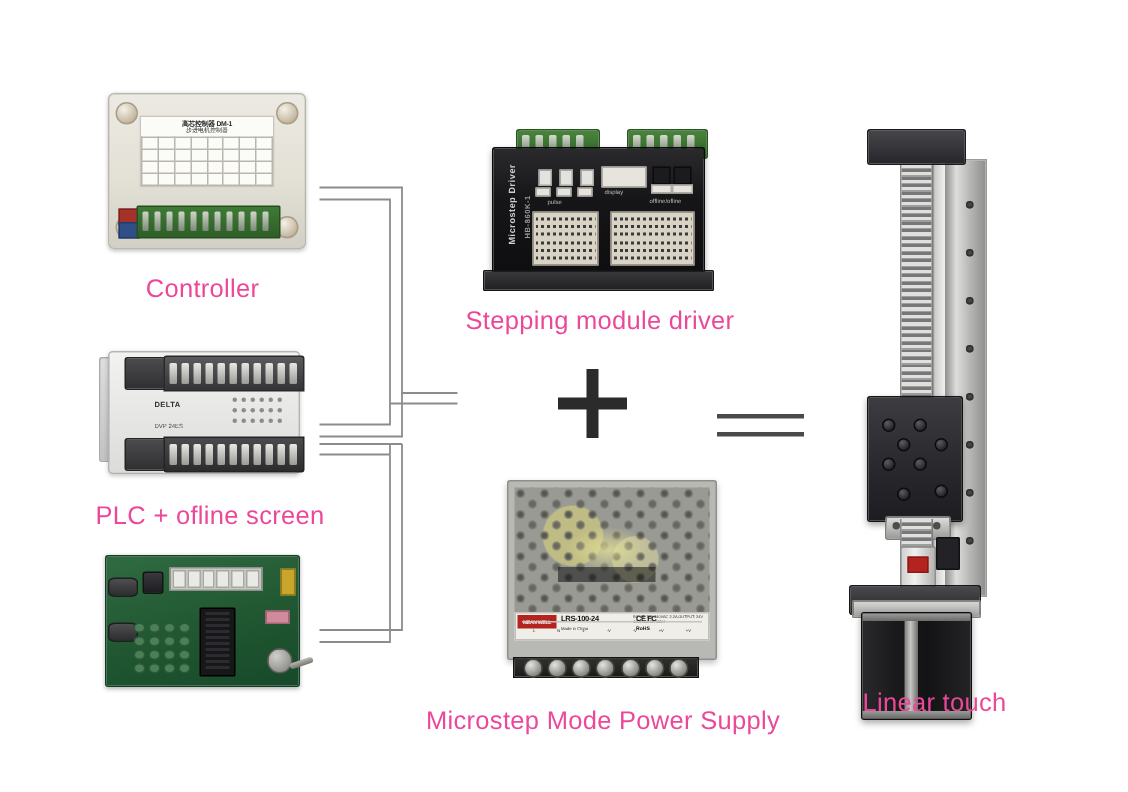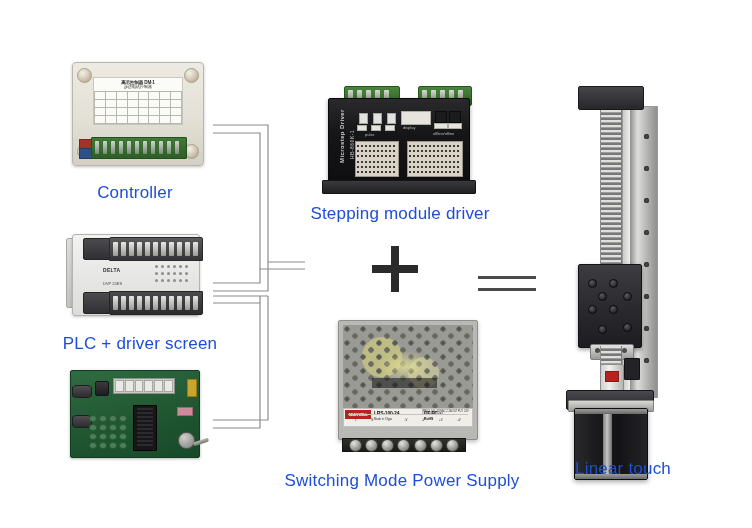--- a/index.html
+++ b/index.html
@@ -9,21 +9,21 @@
     font-family:"Liberation Sans", sans-serif;
     overflow:hidden;
     position:relative;
   }
   #stage{position:absolute;left:0;top:0;width:752px;height:528px;}
 
   .node{position:absolute;}
   .caption{
     position:absolute;
     text-align:center;
-    color:#1d4ed8;
+    color:#ec4899;
     font-size:17px;
     font-weight:400;
     letter-spacing:.2px;
     white-space:nowrap;
   }
 
   
   .ctrl-wrap{left:72px;top:62px;width:130px;height:108px;}
   .ctrl-body{
     position:absolute;left:0;top:0;width:130px;height:102px;
@@ -509,21 +509,21 @@
           <span style="left:30px;top:7px"></span>
         <span style="left:0;top:14px"></span>
           <span style="left:6px;top:14px"></span>
           <span style="left:12px;top:14px"></span>
         <span style="left:18px;top:14px"></span>
           <span style="left:24px;top:14px"></span>
           <span style="left:30px;top:14px"></span>
       </div>
     </div>
   </div>
-  <div class="caption" style="left:35px;top:334px;width:210px;">PLC + driver screen</div>
+  <div class="caption" style="left:35px;top:334px;width:210px;">PLC + ofline screen</div>
 
   <div class="node chip-wrap">
     <div class="chip-board">
       <div class="dsub a"></div>
       <div class="dsub b"></div>
       <div class="cap-blk"></div>
       <div class="seg-disp">
         <i></i>
           <i></i>
           <i></i>
@@ -645,21 +645,21 @@
     <div class="psu-screws">
       <i></i>
         <i></i>
         <i></i>
         <i></i>
         <i></i>
         <i></i>
         <i></i>
     </div>
   </div>
-  <div class="caption" style="left:282px;top:471px;width:240px;">Switching Mode Power Supply</div>
+  <div class="caption" style="left:282px;top:471px;width:240px;">Microstep Mode Power Supply</div>
 
   <div class="node lin-wrap">
     <div class="lin-screw top"></div>
     <div class="lin-rail"></div>
     <div class="lin-rail-groove"></div>
     <div class="lin-rail-holes">
       <i style="top:28px"></i>
         <i style="top:60px"></i>
         <i style="top:92px"></i>
         <i style="top:124px"></i>

